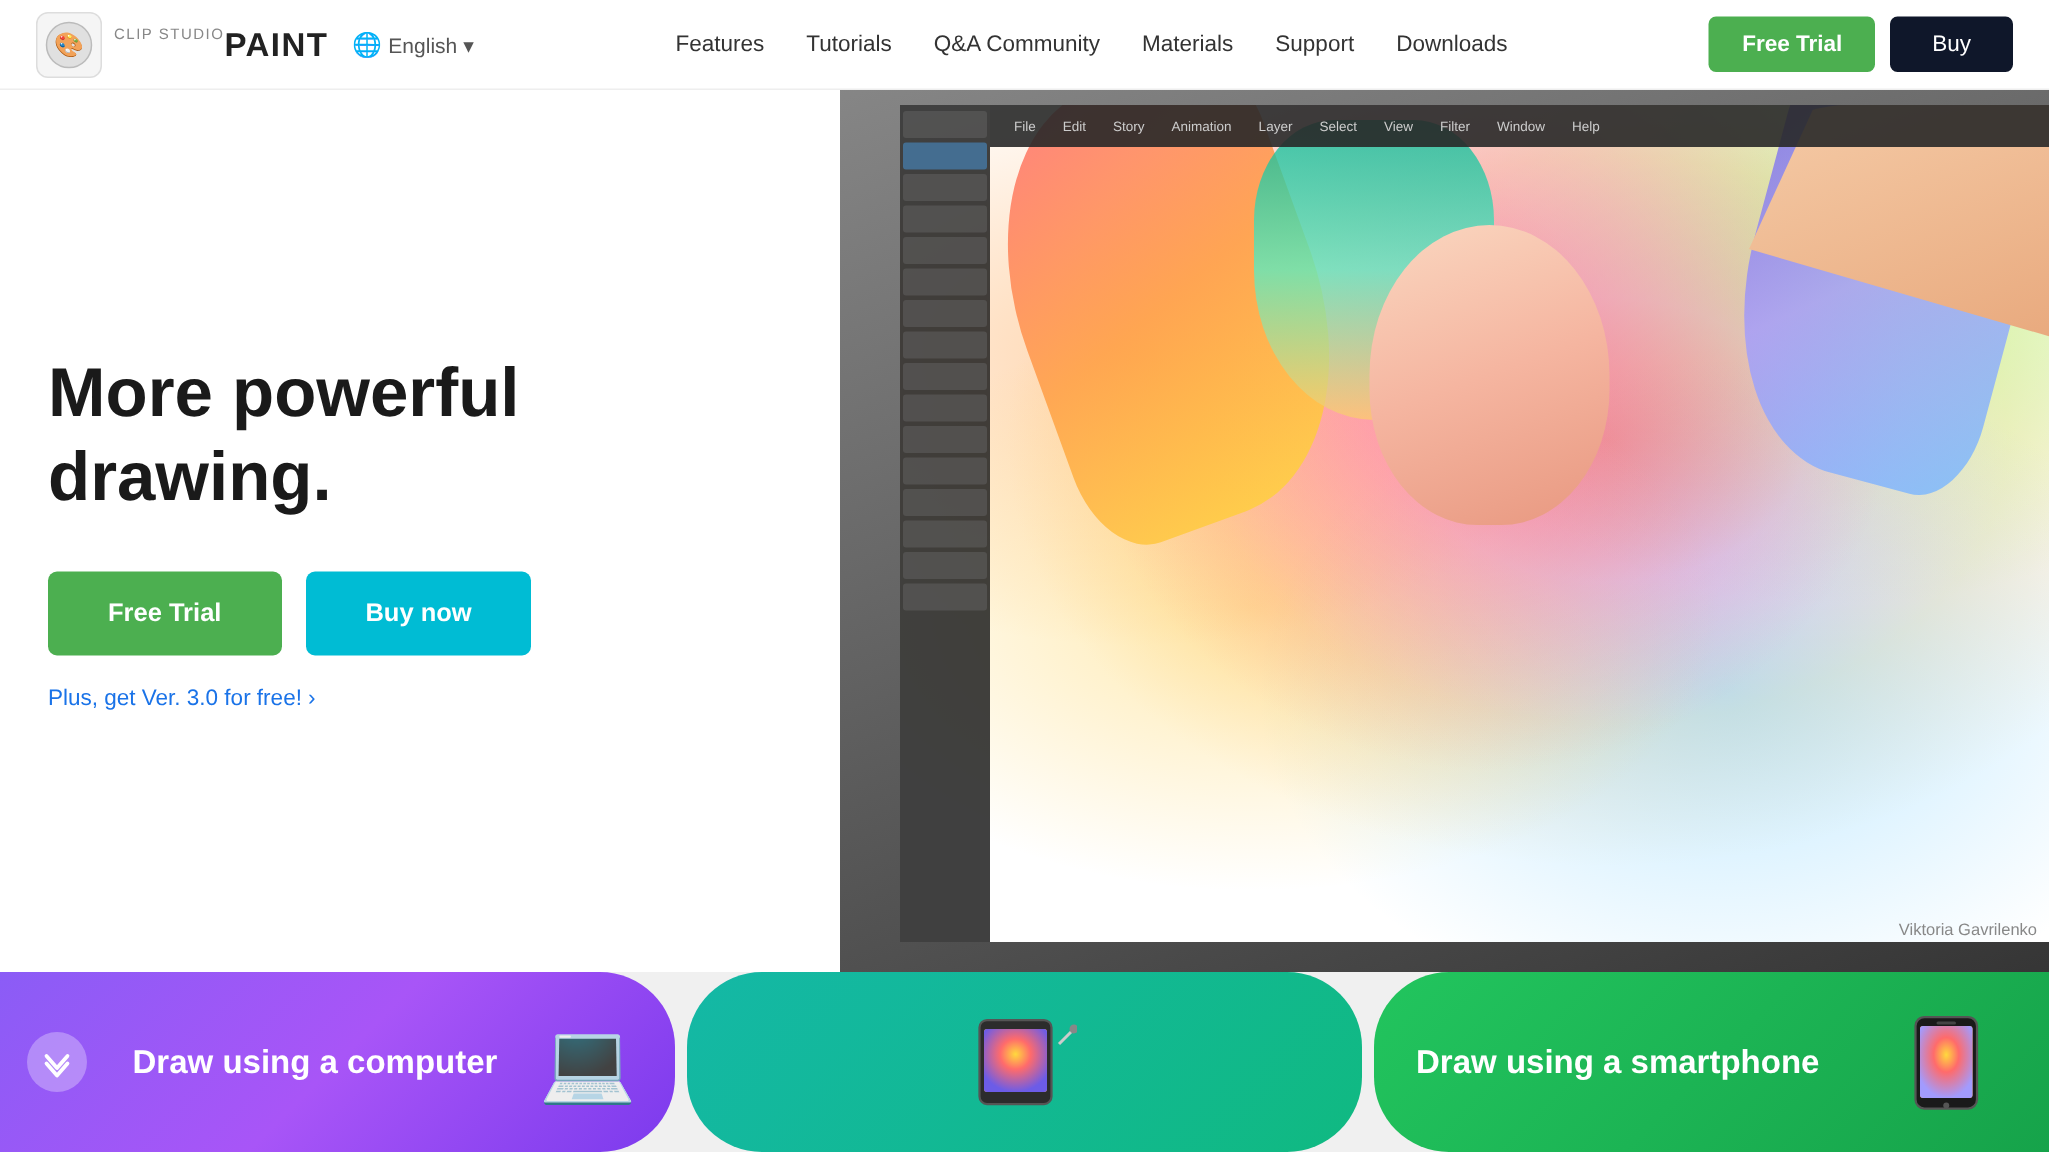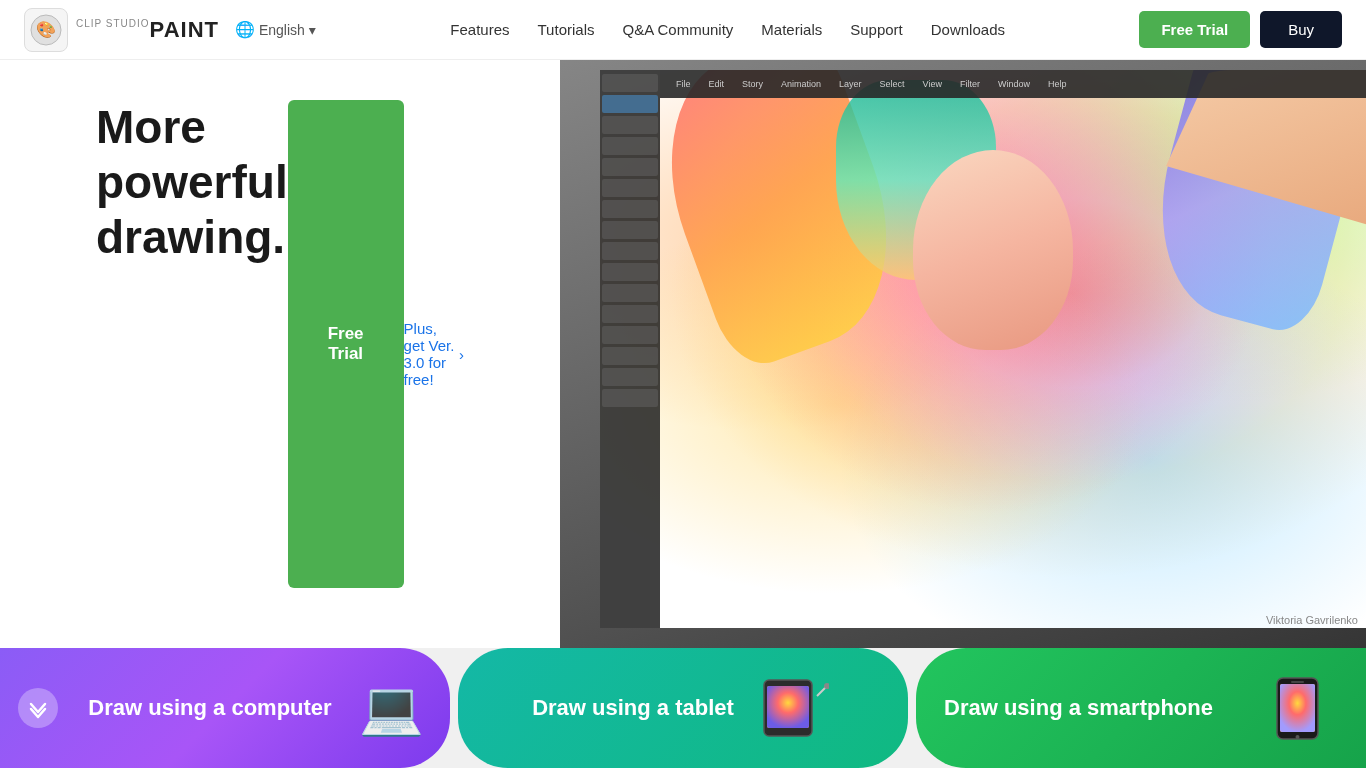--- a/index.html
+++ b/index.html
@@ -113,23 +113,23 @@
       display: flex;
       height: calc(768px - 60px - 120px);
       position: relative;
     }
 
     
     .hero-left {
       width: 560px;
       flex-shrink: 0;
       display: flex;
-      flex-direction: row;
-      justify-content: center;
-      padding: 40px 96px;
+      flex-direction: column;
+      justify-content: center;
+      padding: 40px 32px;
       background: #fff;
     }
     .hero-title {
       font-size: 46px;
       font-weight: 700;
       color: #1a1a1a;
       line-height: 1.2;
       margin-bottom: 36px;
     }
     .hero-buttons {
@@ -406,20 +406,21 @@
     <button class="btn-buy-header">Buy</button>
   </div>
 </header>
 
 <div class="main-content">
 
   <div class="hero-left">
     <h1 class="hero-title">More powerful drawing.</h1>
     <div class="hero-buttons">
       <button class="btn-free-trial">Free Trial</button>
+      <button class="btn-buy-now">Buy now</button>
     </div>
     <a href="#" class="version-link">
       <span>Plus, get Ver. 3.0 for free!</span>
       <span>›</span>
     </a>
   </div>
 
   <div class="hero-right">
     <div class="tablet-mockup">
       <div class="tablet-screen">
@@ -476,21 +477,20 @@
       <svg width="22" height="22" viewBox="0 0 22 22">
         <polyline points="4,7 11,15 18,7" fill="none" stroke="white" stroke-width="2.5" stroke-linecap="round" stroke-linejoin="round"></polyline>
         <polyline points="4,12 11,20 18,12" fill="none" stroke="white" stroke-width="2.5" stroke-linecap="round" stroke-linejoin="round"></polyline>
       </svg>
     </div>
     <span class="bottom-card-label">Draw using a computer</span>
     <div class="device-img" style="font-size:52px;">💻</div>
   </div>
 
   <div class="bottom-card bottom-card-tablet">
-    <span class="bottom-card-label">Draw using a tablet</span>
     <div class="device-img">
       <svg width="70" height="60" viewBox="0 0 70 60">
         <rect x="5" y="2" width="48" height="56" rx="5" ry="5" fill="#2c2c2c" stroke="#555" stroke-width="1.5"></rect>
         <rect x="8" y="8" width="42" height="42" rx="2" ry="2" fill="#ff9f43"></rect>
         <rect x="8" y="8" width="42" height="42" rx="2" ry="2" fill="url(#tabletArt)"></rect>
         <defs>
           <radialGradient id="tabletArt" cx="50%" cy="40%" r="60%">
             <stop offset="0%" stop-color="#ffd93d"></stop>
             <stop offset="40%" stop-color="#ff6b6b"></stop>
             <stop offset="100%" stop-color="#6c5ce7"></stop>

